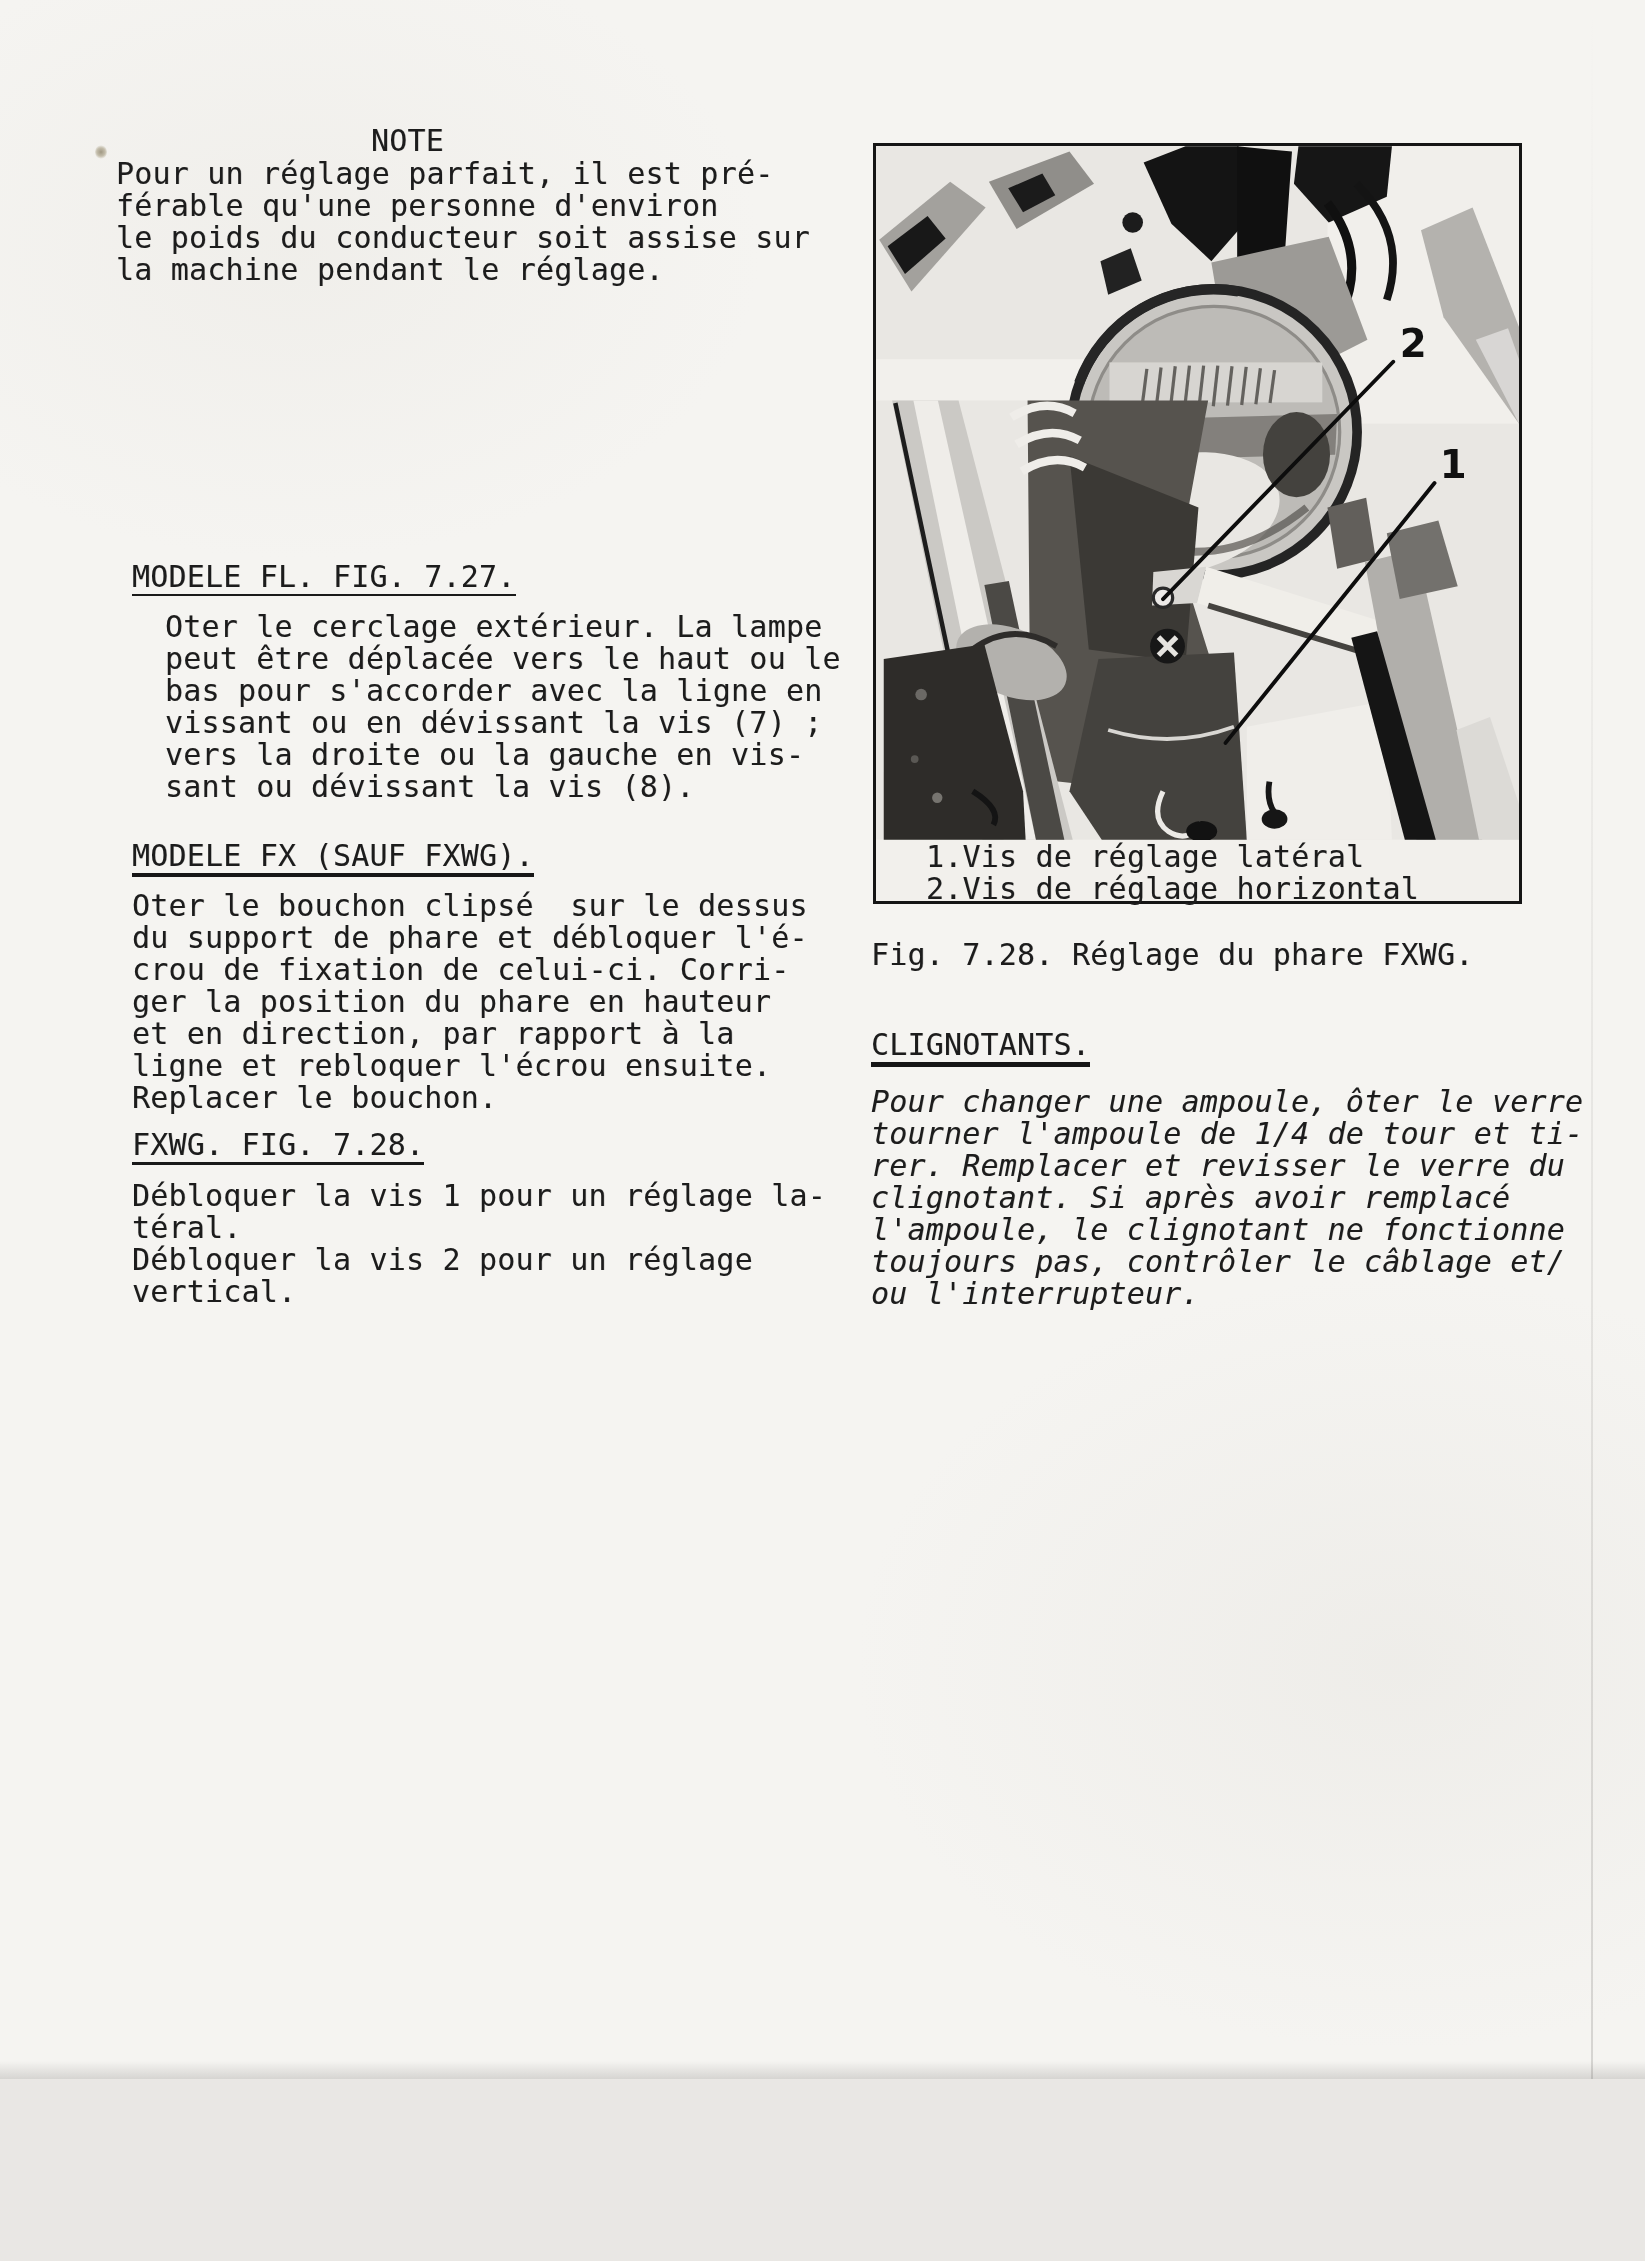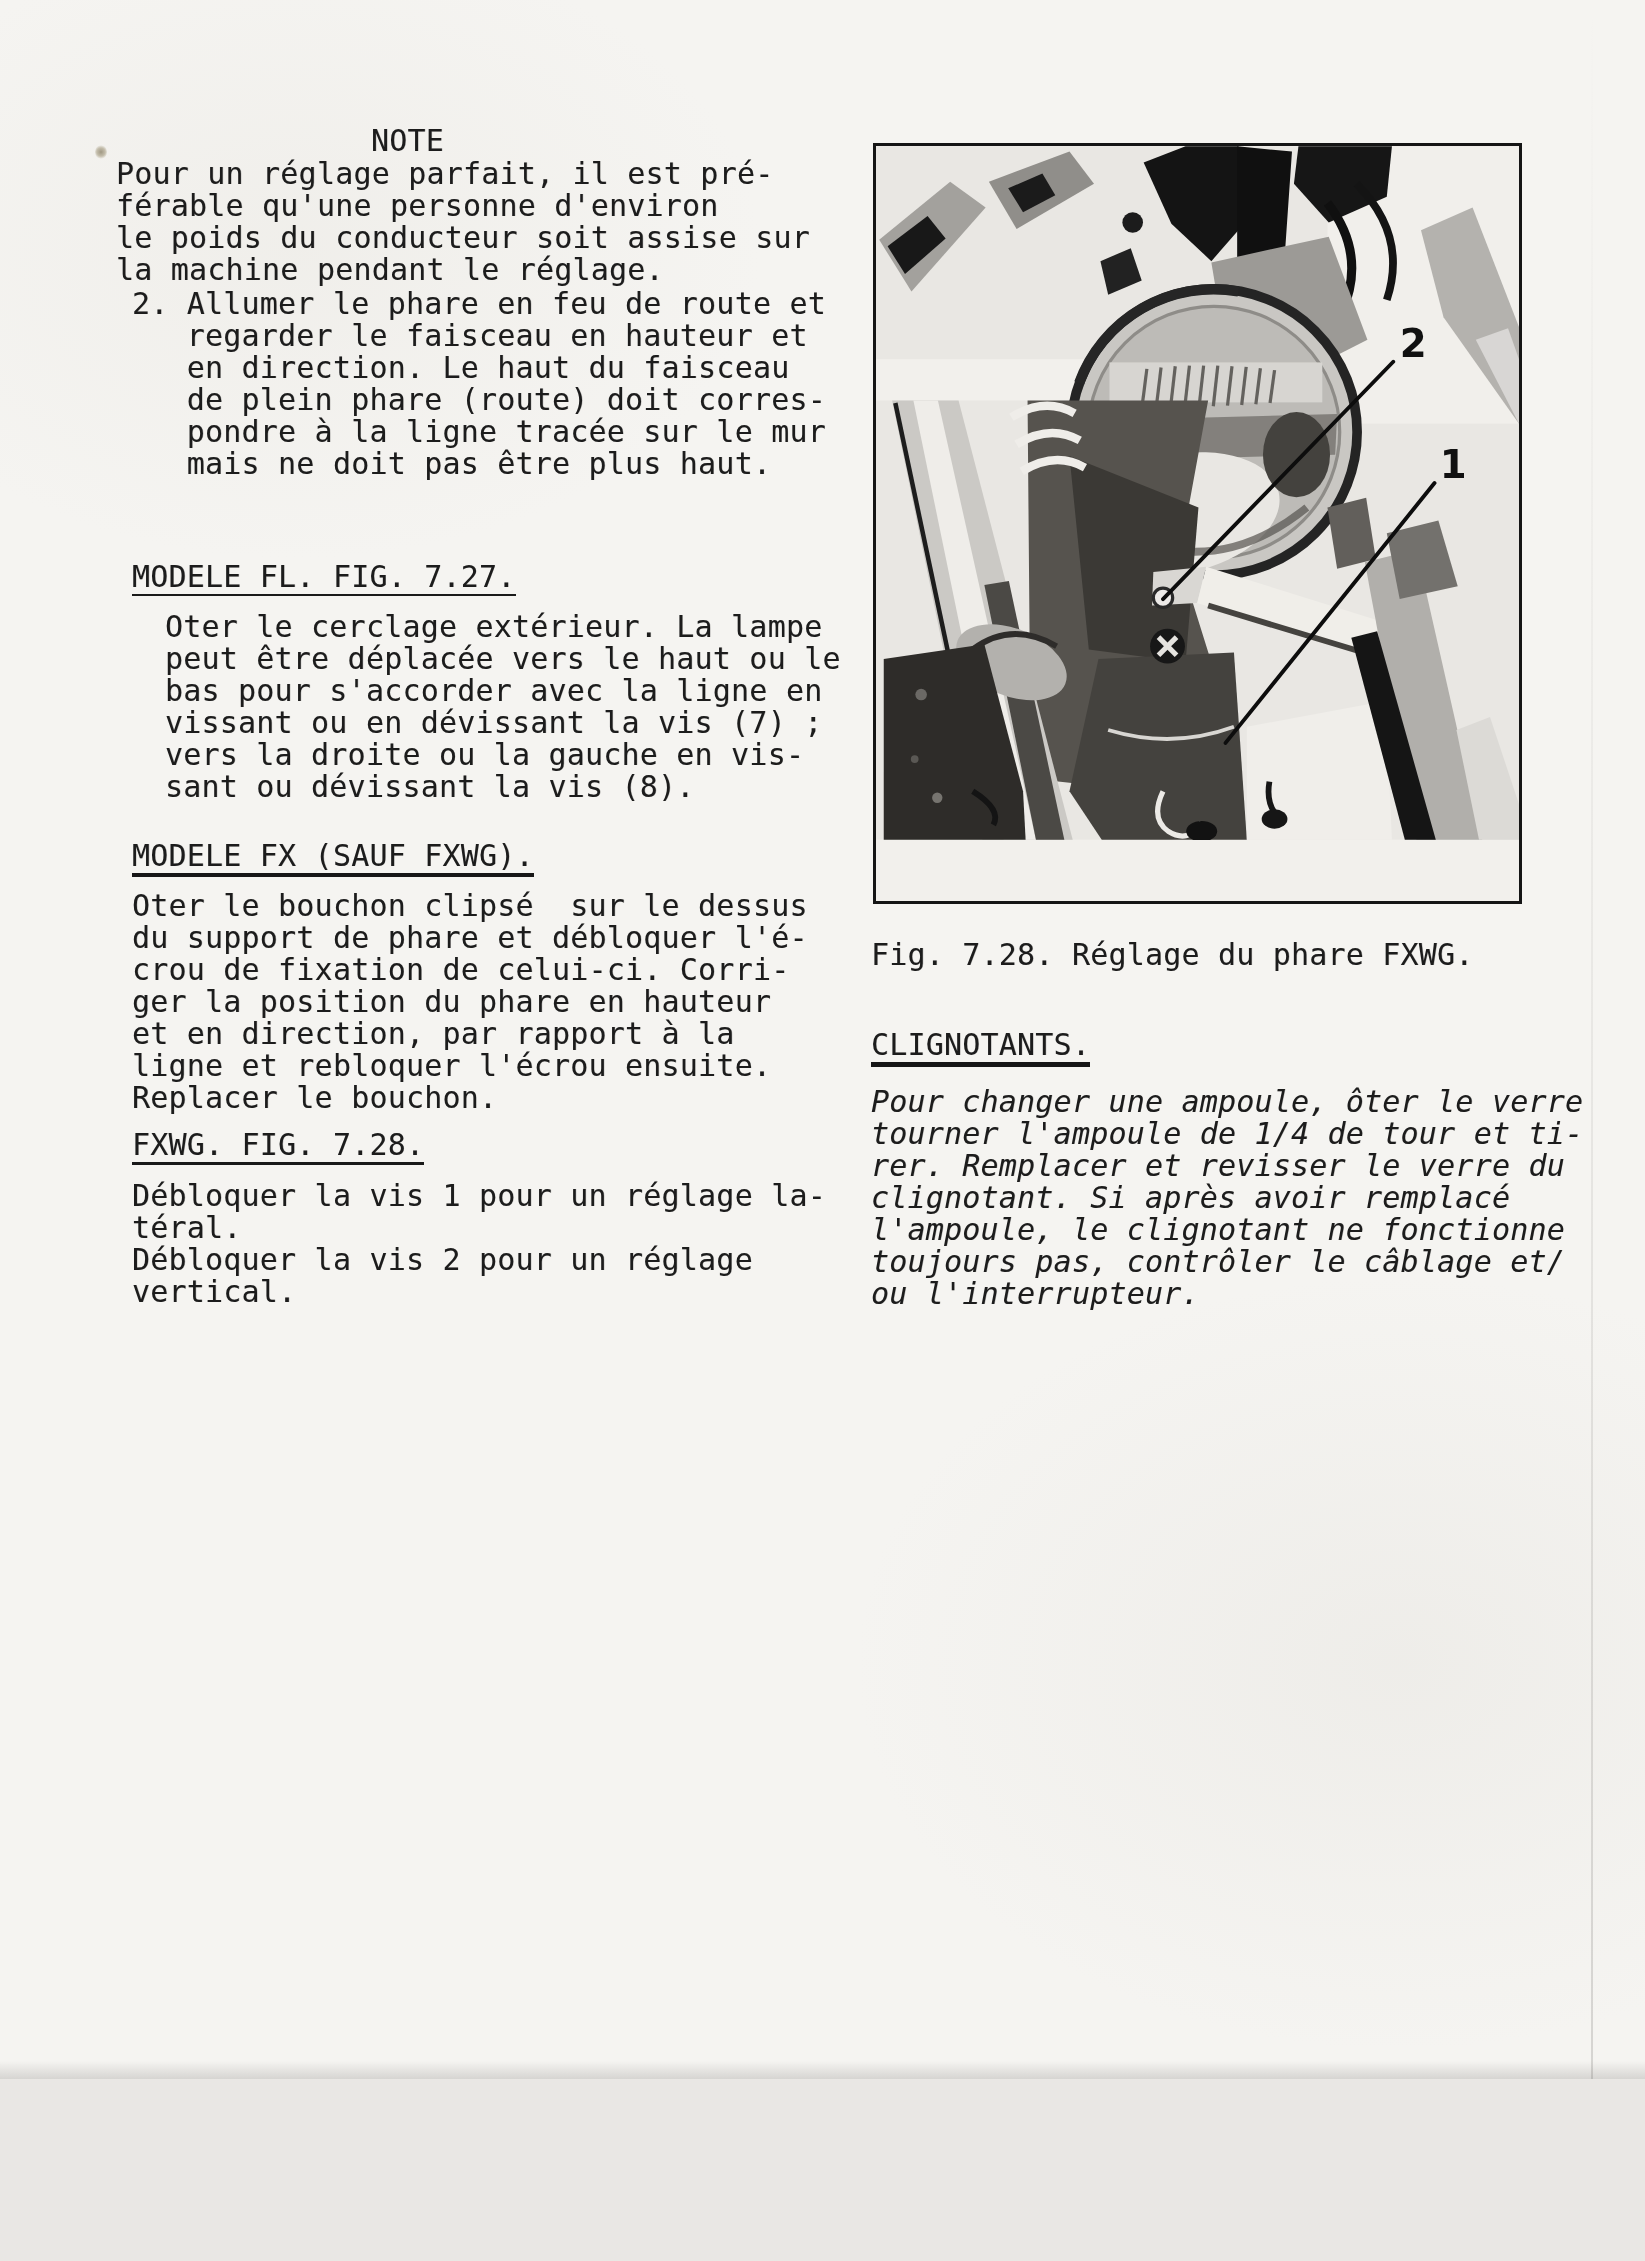--- a/index.html
+++ b/index.html
@@ -86,26 +86,20 @@
 <body>
 
 <div class="page">
   <div class="paper-tone"></div>
 
   <div class="tw" style="left:371px;top:125px;">NOTE</div>
   <div class="tw" style="left:116px;top:158px;">Pour un réglage parfait, il est pré-
 férable qu'une personne d'environ
 le poids du conducteur soit assise sur
 la machine pendant le réglage.</div>
-  <div class="tw" style="left:132px;top:288px;">2. Allumer le phare en feu de route et
-   regarder le faisceau en hauteur et
-   en direction. Le haut du faisceau
-   de plein phare (route) doit corres-
-   pondre à la ligne tracée sur le mur
-   mais ne doit pas être plus haut.</div>
 
   <div class="tw" style="left:132px;top:561px;"><span class="head u4">MODELE FL. FIG. 7.27.</span></div>
   <div class="tw" style="left:133px;top:611px;margin-left:32px;">Oter le cerclage extérieur. La lampe
 peut être déplacée vers le haut ou le
 bas pour s'accorder avec la ligne en
 vissant ou en dévissant la vis (7) ;
 vers la droite ou la gauche en vis-
 sant ou dévissant la vis (8).</div>
 
   <div class="tw" style="left:132px;top:890px;">Oter le bouchon clipsé  sur le dessus
@@ -219,20 +213,22 @@
         <polygon points="737,762 777,752 868,1075 820,1075" fill="#151515"></polygon>
         <polygon points="900,905 952,885 997,1020 997,1075 935,1075" fill="#dcdad6"></polygon>
         <polygon points="792,600 872,580 902,682 812,702" fill="#73716d"></polygon>
       </g>
 
       <line x1="802" y1="334" x2="445" y2="702" stroke="#0d0d0d" stroke-width="6" stroke-linecap="round"></line>
       <line x1="866" y1="522" x2="542" y2="925" stroke="#0d0d0d" stroke-width="6" stroke-linecap="round"></line>
       <text x="812" y="327" font-family="DejaVu Sans, Liberation Sans, sans-serif" font-size="60" font-weight="bold" fill="#111111">2</text>
       <text x="874" y="514" font-family="DejaVu Sans, Liberation Sans, sans-serif" font-size="60" font-weight="bold" fill="#111111">1</text>
     </svg>
+    <div class="legend">1.Vis de réglage latéral
+2.Vis de réglage horizontal</div>
   </div>
 
   <div class="tw" style="left:871px;top:939px;">Fig. 7.28. Réglage du phare FXWG.</div>
 
   <div class="tw" style="left:871px;top:1029px;"><span class="head u8">CLIGNOTANTS.</span></div>
   <div class="tw" style="left:871px;top:1086px;font-style:italic;">Pour changer une ampoule, ôter le verre
 tourner l'ampoule de 1/4 de tour et ti-
 rer. Remplacer et revisser le verre du
 clignotant. Si après avoir remplacé
 l'ampoule, le clignotant ne fonctionne

